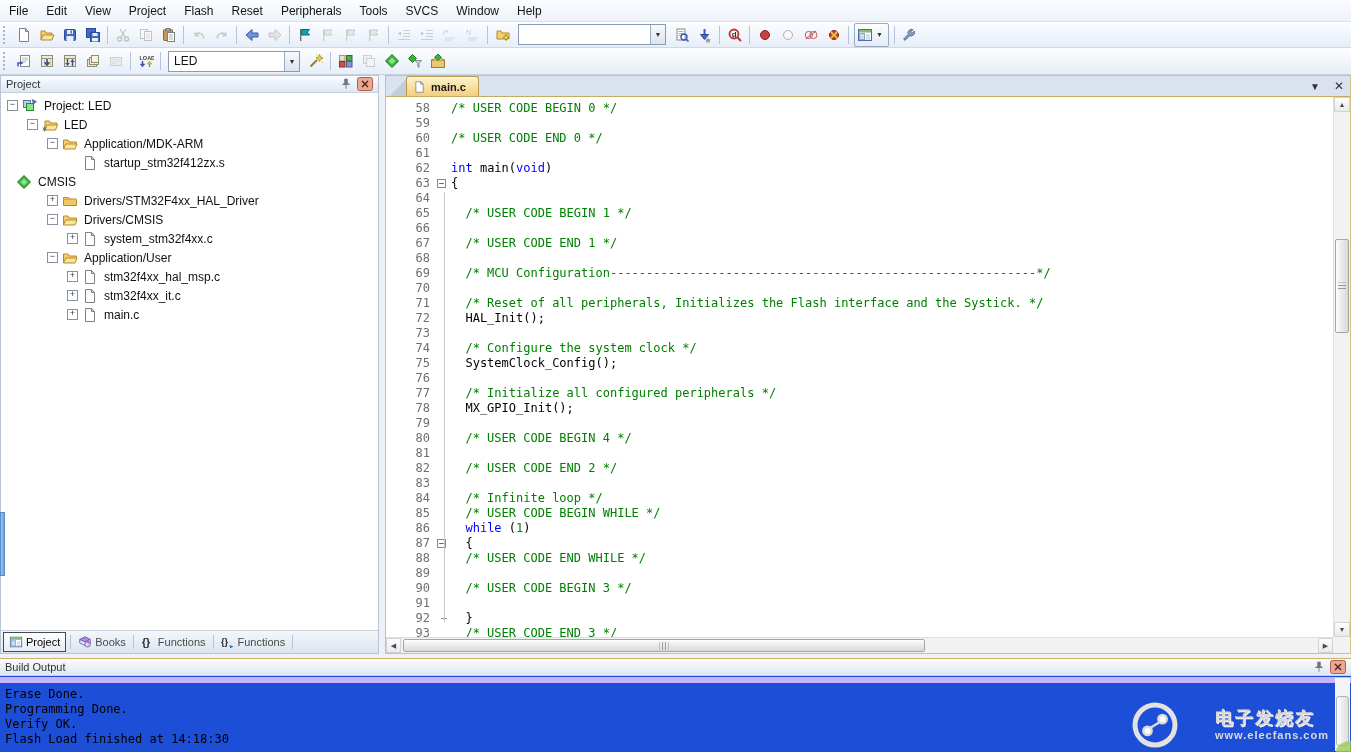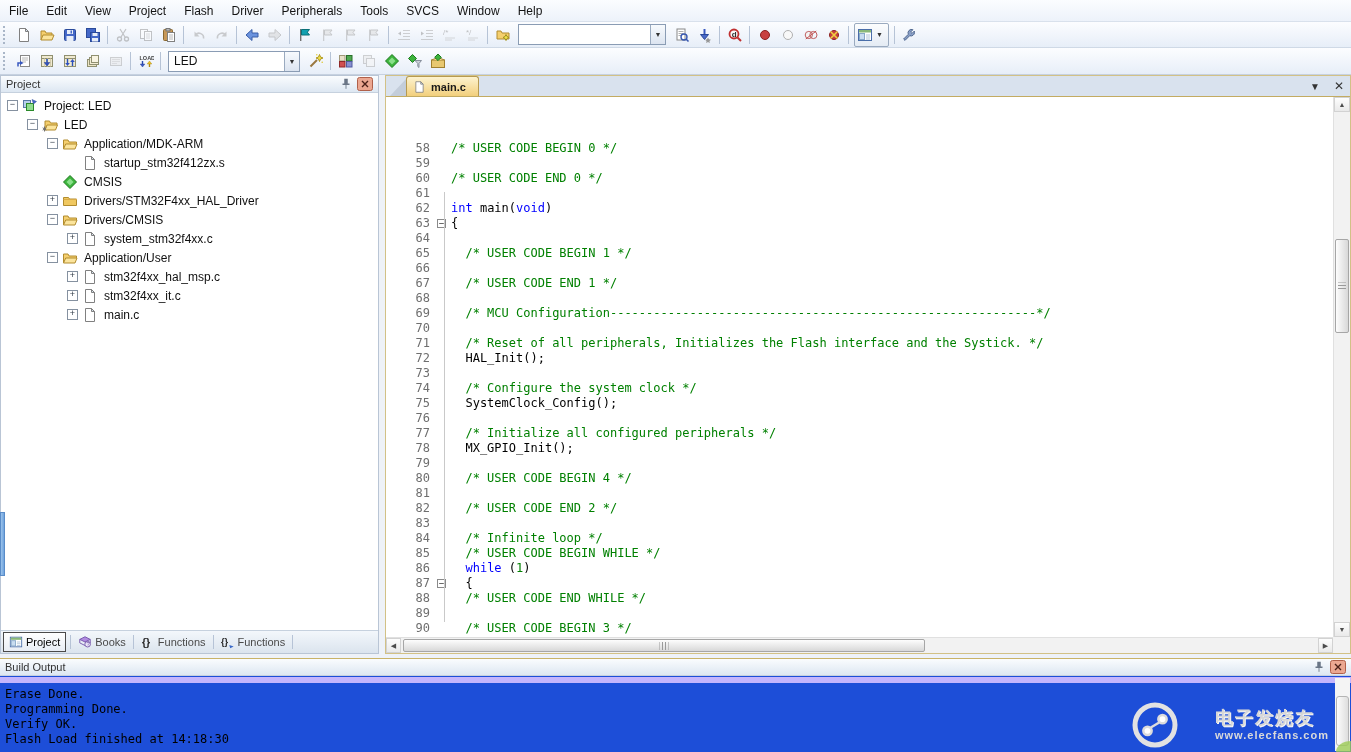--- a/index.html
+++ b/index.html
@@ -56,21 +56,21 @@
     border-bottom:1px solid #c3ab62;display:flex;align-items:flex-end;padding-left:4px;box-sizing:border-box;}
   .wedge{width:0;height:0;border-bottom:17px solid #c3cdda;border-left:16px solid transparent;}
   .etab{display:flex;align-items:center;gap:5px;height:19px;padding:0 12px 0 6px;
     background:linear-gradient(#fdf3cf,#f2cf7c);border:1px solid #b69a50;border-bottom:none;
     border-radius:3px 3px 0 0;font-size:11px;font-weight:bold;color:#1a1a1a;}
   .tab-tools{position:absolute;right:4px;top:3px;display:flex;gap:10px;align-items:center;
     font-size:10px;color:#333;}
   .tab-tools .tt{width:14px;text-align:center;}
   #code-area{position:absolute;top:21px;left:0;right:17px;bottom:16px;background:#fff;overflow:hidden;}
   .crow{height:15px;display:flex;font-family:"DejaVu Sans Mono",monospace;font-size:12px;line-height:15px;white-space:pre;}
-  #code-lines{padding-top:4px;margin-top:40px;}
+  #code-lines{padding-top:4px;}
   .lnum{width:44px;text-align:right;padding-right:5px;color:#6e6e6e;flex:none;}
   .fold{width:14px;flex:none;position:relative;}
   .fbox{position:absolute;left:2px;top:3px;width:9px;height:9px;border:1px solid #8a8a8a;background:#fff;
     font-size:9px;line-height:7px;text-align:center;color:#333;box-sizing:border-box;}
   .fend{position:absolute;left:6px;top:7px;width:6px;height:1px;background:#909090;}
   .ctext{padding-left:2px;}
   .tok-c{color:#008000;}.tok-k{color:#0000ff;}.tok-p{color:#000;}.tok-n{color:#008000;}
   #fold-scope{position:absolute;left:58px;top:95px;width:1px;height:430px;background:#c9c9c9;}
   
   #vscroll{position:absolute;right:0;top:21px;bottom:16px;width:17px;background:#f2f2f2;border-left:1px solid #e0e0e0;box-sizing:border-box;}
@@ -106,21 +106,21 @@
 </style>
 </head>
 <body>
 
 <div id="menu-bar">
     <div class="menu-item">File</div>
     <div class="menu-item">Edit</div>
     <div class="menu-item">View</div>
     <div class="menu-item">Project</div>
     <div class="menu-item">Flash</div>
-    <div class="menu-item">Driver</div>
+    <div class="menu-item">Reset</div>
     <div class="menu-item">Peripherals</div>
     <div class="menu-item">Tools</div>
     <div class="menu-item">SVCS</div>
     <div class="menu-item">Window</div>
     <div class="menu-item">Help</div>
   </div>
 
 <div id="toolbar-main" class="toolbar">
     <div class="grip"></div>
     <div class="tb-btn">
@@ -476,21 +476,21 @@
       <div class="trow" style="padding-left: 66px;">
         <span class="tspacer"></span>
         <span class="ticon">
           <svg width="16" height="16" viewBox="0 0 16 16">
             <path d="M3.5 1.5h6l3 3v10h-9z" fill="#fff" stroke="#808080"></path>
             <path d="M9.5 1.5v3h3z" fill="#d8e4f0" stroke="#808080"></path>
           </svg>
         </span>
         <span class="tlabel">startup_stm32f412zx.s</span>
       </div>
-      <div class="trow" style="padding-left: 46px;">
+      <div class="trow" style="">
         <span class="tspacer"></span>
         <span class="ticon">
           <svg width="16" height="16" viewBox="0 0 16 16">
             <path d="M8 1.5L14.5 8 8 14.5 1.5 8z" fill="#3cb43c" stroke="#1e7a1e"></path>
             <path d="M8 4.5L11.5 8 8 11.5 4.5 8z" fill="#8ae08a"></path>
           </svg>
         </span>
         <span class="tlabel">CMSIS</span>
       </div>
       <div class="trow" style="padding-left: 46px;">

